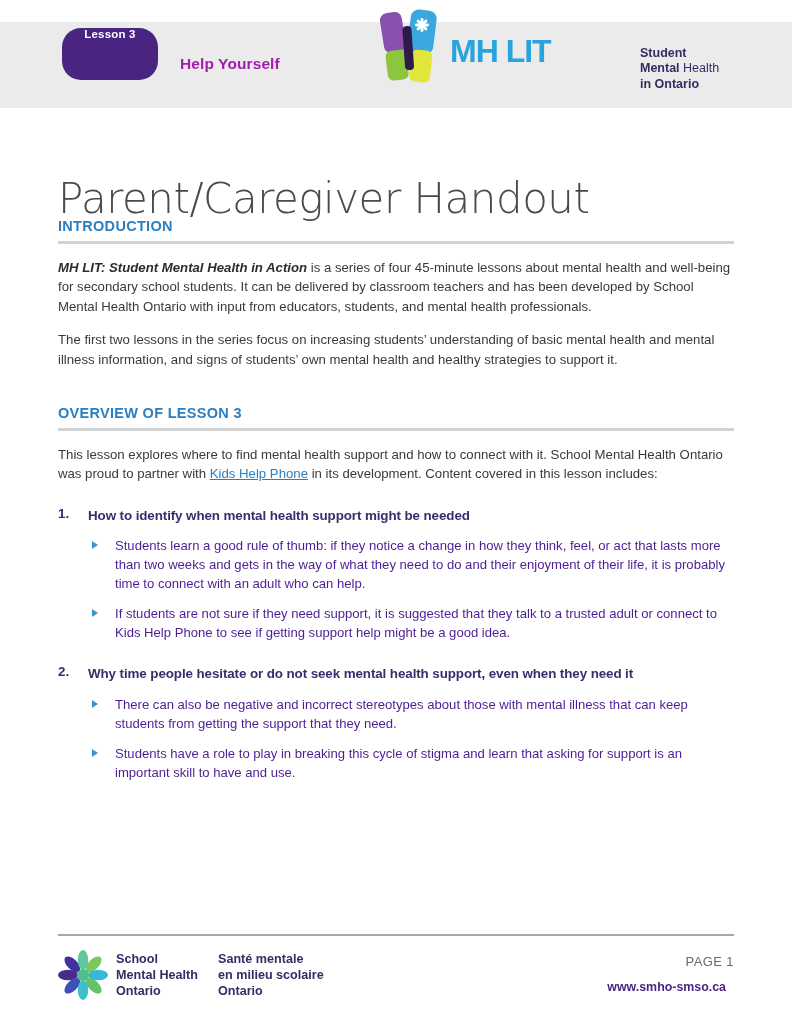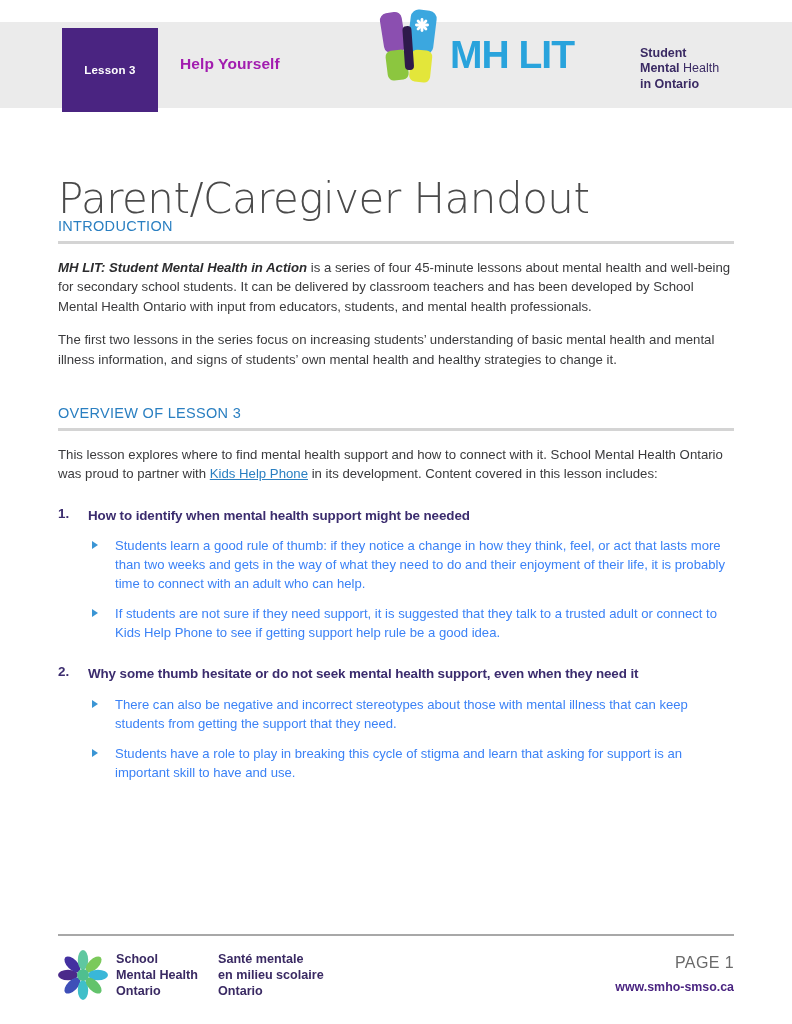--- a/index.html
+++ b/index.html
@@ -24,25 +24,26 @@
     top: 22px;
     width: 792px;
     height: 86px;
     background: #ebebeb;
   }
   .lesson-chip {
     position: absolute;
     left: 62px;
     top: 28px;
     width: 96px;
-    height: 84px;
+    height: 52px;
     background: #4a2481;
     display: flex;
-    align-items: center;
+    align-items: flex-start;
     justify-content: center;
+    border-radius: 19px;
   }
   .lesson-chip-label {
     color: #ffffff;
     font-size: 11.5px;
     font-weight: bold;
     letter-spacing: 0.2px;
   }
   .lesson-title {
     position: absolute;
     left: 180px;
@@ -65,21 +66,21 @@
     position: absolute;
     left: 0;
     top: 0;
     width: 66px;
     height: 88px;
   }
   .mhlit-word {
     position: absolute;
     left: 74px;
     top: 27px;
-    font-size: 39px;
+    font-size: 32px;
     font-weight: bold;
     color: #29a3dc;
     letter-spacing: -1px;
     line-height: 1;
     font-family: "Liberation Sans", sans-serif;
   }
   .mhlit-tag {
     position: absolute;
     left: 264px;
     top: 38px;
@@ -104,21 +105,21 @@
 
   .content {
     position: absolute;
     left: 58px;
     top: 218px;
     width: 676px;
   }
 
   .section-head {
     font-size: 14.5px;
-    font-weight: normal;
+    font-weight: bold;
     color: #2a7fc1;
     letter-spacing: 0.3px;
     margin: 0 0 7px 0;
   }
   .rule {
     height: 3px;
     background: #d4d4d4;
     border: none;
     margin: 0 0 14px 0;
     width: 100%;
@@ -170,21 +171,21 @@
     margin: 11px 0 0 0;
     padding: 0;
     list-style: none;
   }
   .bullets li {
     position: relative;
     padding-left: 27px;
     margin-bottom: 11px;
     font-size: 13.1px;
     line-height: 1.46;
-    color: #3b82f6;
+    color: #4c1d95;
   }
   .bullets li:last-child { margin-bottom: 0; }
   .bullet-tri {
     position: absolute;
     left: 4px;
     top: 5px;
     width: 0;
     height: 0;
     border-left: 6px solid #3a95d4;
     border-top: 4.5px solid transparent;
@@ -229,28 +230,28 @@
     top: 4px;
     font-size: 12.6px;
     font-weight: bold;
     color: #3a2a63;
     line-height: 1.26;
   }
   .page-number {
     position: absolute;
     right: 0;
     top: 6px;
-    font-size: 16px;
+    font-size: 13px;
     color: #6a6a6a;
     letter-spacing: 0.4px;
     text-align: right;
   }
   .footer-url {
     position: absolute;
-    right: 0;
+    right: 8px;
     top: 32px;
     font-size: 12.4px;
     font-weight: bold;
     color: #4a2481;
     text-align: right;
   }
 </style>
 </head>
 <body>
 
@@ -306,47 +307,47 @@
 
 <h1 class="page-title">Parent/Caregiver Handout</h1>
 
 <div class="content">
 
   <h2 class="section-head">INTRODUCTION</h2>
   <hr class="rule">
 
   <p class="body-text"><span class="strong-italic">MH LIT: Student Mental Health in Action</span><span> is a series of four 45-minute lessons about mental health and well-being for secondary school students. It can be delivered by classroom teachers and has been developed by School Mental Health Ontario with input from educators, students, and mental health professionals.</span></p>
 
-  <p class="body-text last">The first two lessons in the series focus on increasing students’ understanding of basic mental health and mental illness information, and signs of students’ own mental health and healthy strategies to change it.</p>
+  <p class="body-text last">The first two lessons in the series focus on increasing students’ understanding of basic mental health and mental illness information, and signs of students’ own mental health and healthy strategies to support it.</p>
 
   <div class="spacer-lg"></div>
 
   <h2 class="section-head">OVERVIEW OF LESSON 3</h2>
   <hr class="rule">
 
   <p class="body-text last"><span>This lesson explores where to find mental health support and how to connect with it. School Mental Health Ontario was proud to partner with </span><a class="inline-link" href="#">Kids Help Phone</a><span> in its development. Content covered in this lesson includes:</span></p>
 
   <div class="num-item">
     <span class="num">1.</span>
     <span class="num-title">How to identify when mental health support might be needed</span>
     <ul class="bullets">
       <li>
         <span class="bullet-tri"></span>
         <span>Students learn a good rule of thumb: if they notice a change in how they think, feel, or act that lasts more than two weeks and gets in the way of what they need to do and their enjoyment of their life, it is probably time to connect with an adult who can help.</span>
       </li>
       <li>
         <span class="bullet-tri"></span>
-        <span>If students are not sure if they need support, it is suggested that they talk to a trusted adult or connect to Kids Help Phone to see if getting support help rule be a good idea.</span>
+        <span>If students are not sure if they need support, it is suggested that they talk to a trusted adult or connect to Kids Help Phone to see if getting support help might be a good idea.</span>
       </li>
     </ul>
   </div>
 
   <div class="num-item">
     <span class="num">2.</span>
-    <span class="num-title">Why some thumb hesitate or do not seek mental health support, even when they need it</span>
+    <span class="num-title">Why time people hesitate or do not seek mental health support, even when they need it</span>
     <ul class="bullets">
       <li>
         <span class="bullet-tri"></span>
         <span>There can also be negative and incorrect stereotypes about those with mental illness that can keep students from getting the support that they need.</span>
       </li>
       <li>
         <span class="bullet-tri"></span>
         <span>Students have a role to play in breaking this cycle of stigma and learn that asking for support is an important skill to have and use.</span>
       </li>
     </ul>

